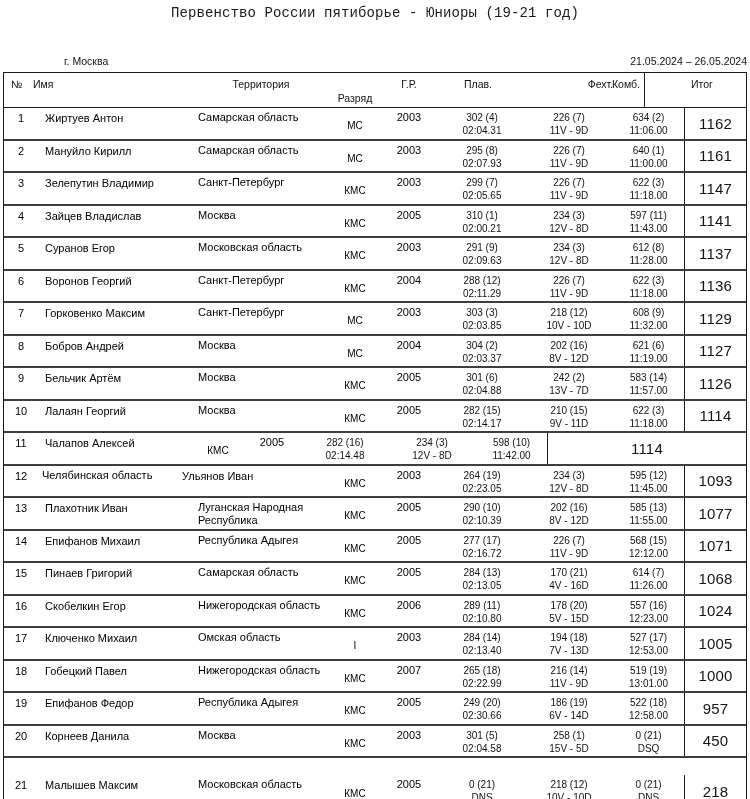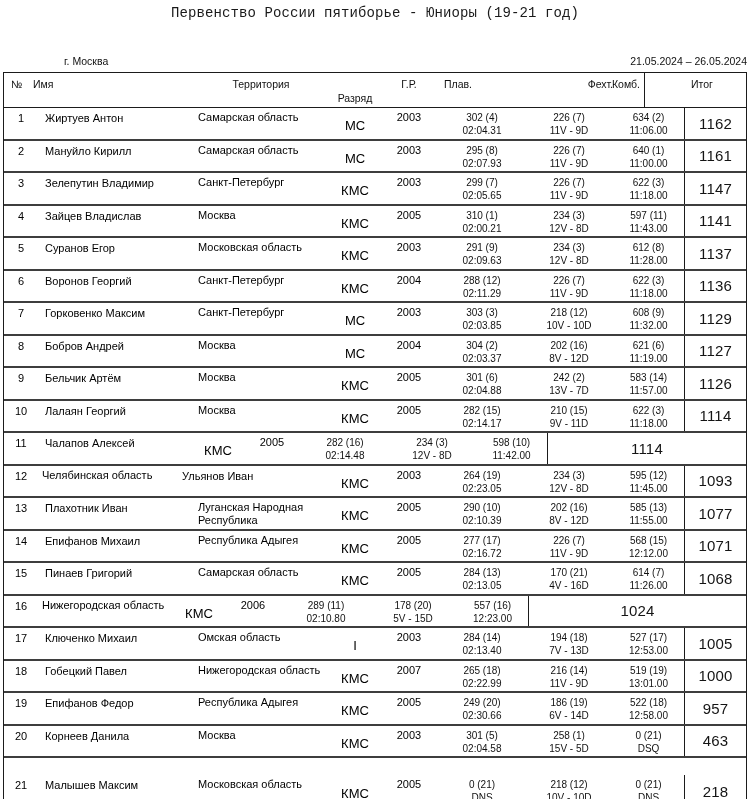--- a/index.html
+++ b/index.html
@@ -44,21 +44,21 @@
     border-bottom:1.2px solid #1b1b1b;
     font-size:10.5px;
     color:#111;
   }
   .th { position:absolute; top:5px; white-space:nowrap; }
   .th-num  { left:7px; }
   .th-name { left:29px; }
   .th-terr { left:187px; width:140px; text-align:center; }
   .th-rank { left:327px; width:48px; text-align:center; top:19px; }
   .th-year { left:375px; width:60px; text-align:center; }
-  .th-swim { left:440px; width:86px; text-align:left; }
+  .th-swim { left:431px; width:86px; text-align:center; }
   .th-fence{ left:521px; width:88px; text-align:right; }
   .th-comb { left:590px; width:64px; text-align:center; }
   .th-total{ left:655px; width:86px; text-align:center; }
   .thead-vline {
     position:absolute; top:0; bottom:0; left:640px;
     width:1px; background:#1b1b1b;
   }
 
   
   .row {
@@ -66,21 +66,21 @@
     height:32.5px;
     border-bottom:2px solid #3e3e3e;
     overflow:hidden;
   }
   .row:last-child { border-bottom:none;margin-top:17px; }
 
   .cell { flex:0 0 auto; }
   .c-num  { width:34px;  text-align:center; padding-top:4px; font-size:11px; }
   .c-name { width:156px; padding:4px 0 0 7px; font-size:11px; white-space:nowrap; }
   .c-terr { width:137px; padding:3px 4px 0 4px; font-size:11px; line-height:12.5px; }
-  .c-rank { width:48px;  text-align:center; font-size:13px;
+  .c-rank { width:48px;  text-align:center; font-size:10px;
             display:flex; align-items:center; justify-content:center; padding-top:5px; }
   .c-year { width:60px;  text-align:center; padding-top:3px; font-size:11px; }
   .c-two  { text-align:center; font-size:10px; line-height:13px; padding-top:3px; color:#111; }
   .c-swim { width:86px; }
   .c-fence{ width:88px; }
   .c-comb { width:71px; }
   .c-total{
     flex:1 1 auto;
     border-left:1.2px solid #1b1b1b;
     display:flex; align-items:center; justify-content:center;
@@ -408,20 +408,21 @@
       <span class="score-line">4V - 16D</span>
     </div>
     <div class="cell c-two c-comb">
       <span class="score-line">614 (7)</span>
       <span class="score-line">11:26.00</span>
     </div>
     <div class="cell c-total">1068</div>
   </div>
         <div class="row">
     <div class="cell c-num">16</div>
+    <div class="cell c-name">Скобелкин Егор</div>
     <div class="cell c-terr">Нижегородская область</div>
     <div class="cell c-rank">КМС</div>
     <div class="cell c-year">2006</div>
     <div class="cell c-two c-swim">
       <span class="score-line">289 (11)</span>
       <span class="score-line">02:10.80</span>
     </div>
     <div class="cell c-two c-fence">
       <span class="score-line">178 (20)</span>
       <span class="score-line">5V - 15D</span>
@@ -503,21 +504,21 @@
       <span class="score-line">02:04.58</span>
     </div>
     <div class="cell c-two c-fence">
       <span class="score-line">258 (1)</span>
       <span class="score-line">15V - 5D</span>
     </div>
     <div class="cell c-two c-comb">
       <span class="score-line">0 (21)</span>
       <span class="score-line">DSQ</span>
     </div>
-    <div class="cell c-total">463</div>
+    <div class="cell c-total">450</div>
   </div>
         <div class="row">
     <div class="cell c-num">21</div>
     <div class="cell c-name">Малышев Максим</div>
     <div class="cell c-terr">Московская область</div>
     <div class="cell c-rank">КМС</div>
     <div class="cell c-year">2005</div>
     <div class="cell c-two c-swim">
       <span class="score-line">0 (21)</span>
       <span class="score-line">DNS</span>

